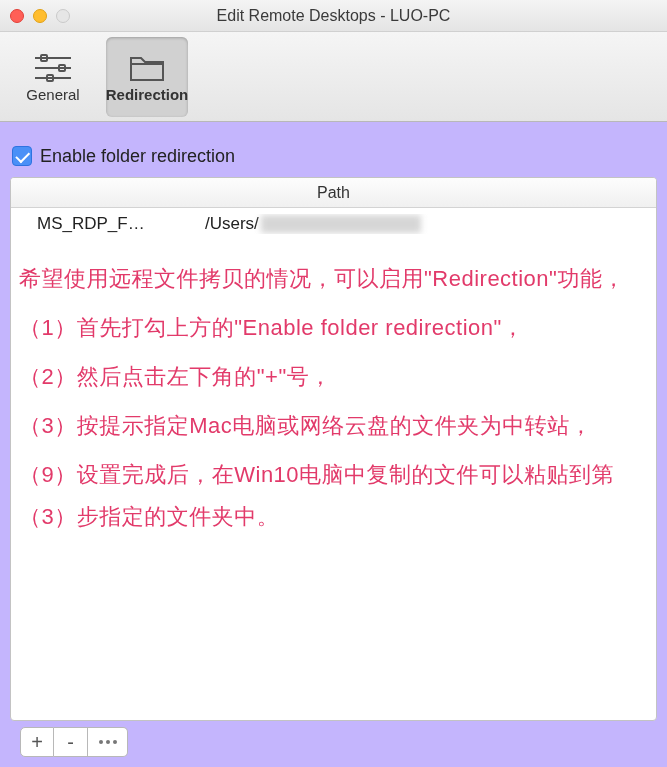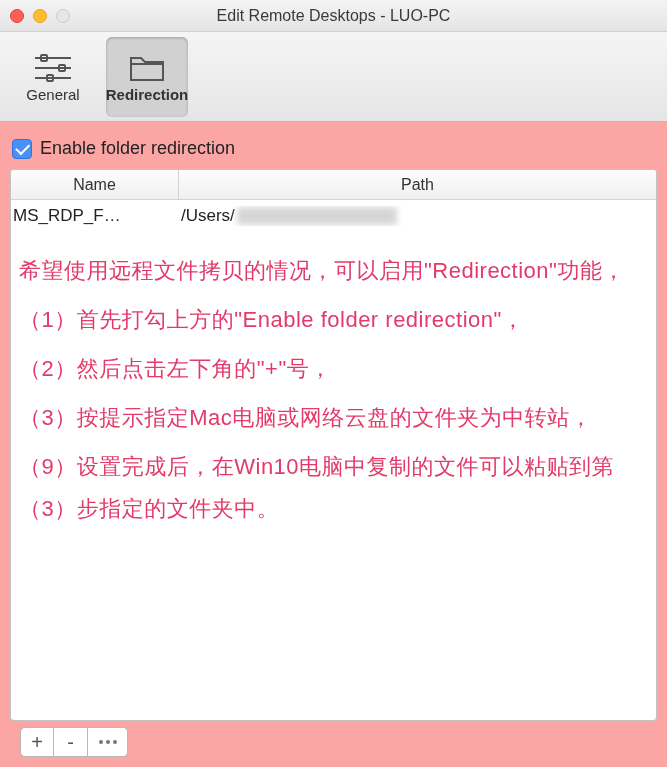--- a/index.html
+++ b/index.html
@@ -5,21 +5,21 @@
   * { box-sizing: border-box; }
   html, body {
     margin: 0; padding: 0;
     width: 667px; height: 767px;
     font-family: -apple-system, "Helvetica Neue", Arial, sans-serif;
     background: #ededed;
     overflow: hidden;
   }
   .window {
     width: 667px; height: 767px;
-    background: #fca5a5;
+    background: #c4b5fd;
     display: flex; flex-direction: column;
   }
   .titlebar {
     height: 32px;
     background: linear-gradient(#f4f4f4, #e4e4e4);
     display: flex; align-items: center;
     padding: 0 10px;
     border-bottom: 1px solid #d0d0d0;
     position: relative;
   }
@@ -55,22 +55,23 @@
   .tool-label { font-size: 15px; color:#333; }
   .icon-box { width:44px; height:36px; display:flex; align-items:center; justify-content:center; }
   .icon-box svg { stroke:#555; stroke-width:2; fill:none; }
   .content {
     flex:1;
     padding: 16px 10px 6px 10px;
     display:flex; flex-direction:column;
     overflow:hidden;
   }
   .checkrow {
-    display:flex; align-items:center; gap:8px;
+    display:flex; gap:8px;
     padding: 0 2px 10px 2px;
+    margin-top: 8px;
   }
   .check {
     width:20px; height:20px; border-radius:4px;
     border:1px solid #aaa; background:#fff;
     display:flex; align-items:center; justify-content:center;
     cursor:pointer;
   }
   .check.checked { background:#4a90f7; border-color:#2f73e0; }
   .check.checked::after{
     content:""; width:6px; height:11px;
@@ -93,21 +94,21 @@
   .th{
     font-size:16px; color:#333; display:flex; align-items:center; justify-content:center;
     border-right:1px solid #d3d3d3;
   }
   .th.name{ width:168px; }
   .th.path{ flex:1; border-right:none; }
   .trow{
     display:flex; height:32px; align-items:center;
     font-size:17px; color:#222;
   }
-  .td{ padding:0 2px; overflow:hidden; white-space:nowrap; text-overflow:ellipsis; }
+  .td{ padding:0 26px; overflow:hidden; white-space:nowrap; text-overflow:ellipsis; }
   .td.name{ width:168px; }
   .td.path{ flex:1; display:flex; align-items:center; }
   .blur{
     display:inline-block; width:160px; height:18px;
     background:#d6d6d6; filter:blur(3px); margin:0 2px;
   }
   .annotations{
     padding: 18px 8px 0 8px;
     line-height: 1.95;
     font-size: 22px;
@@ -175,21 +176,20 @@
 
   <div class="content">
 
     <div class="checkrow">
       <div class="check checked"></div>
       <span class="checklabel">Enable folder redirection</span>
     </div>
 
     <div class="table-wrap">
       <div class="thead">
-        <div class="th name">Name</div>
         <div class="th path">Path</div>
       </div>
       <div class="trow">
         <div class="td name">MS_RDP_F…</div>
         <div class="td path">
           <span>/Users/</span>
           <span class="blur"></span>
         </div>
       </div>
 

